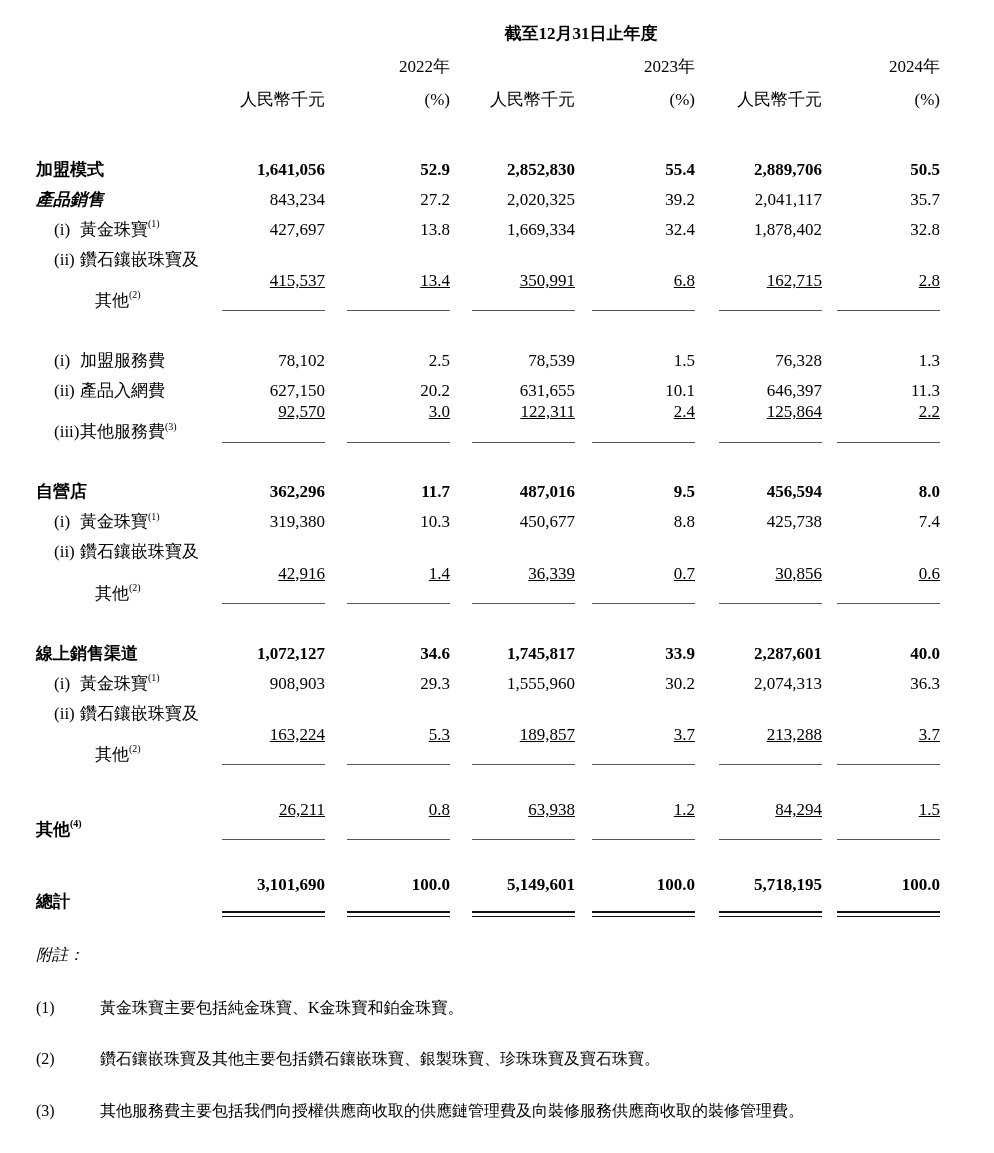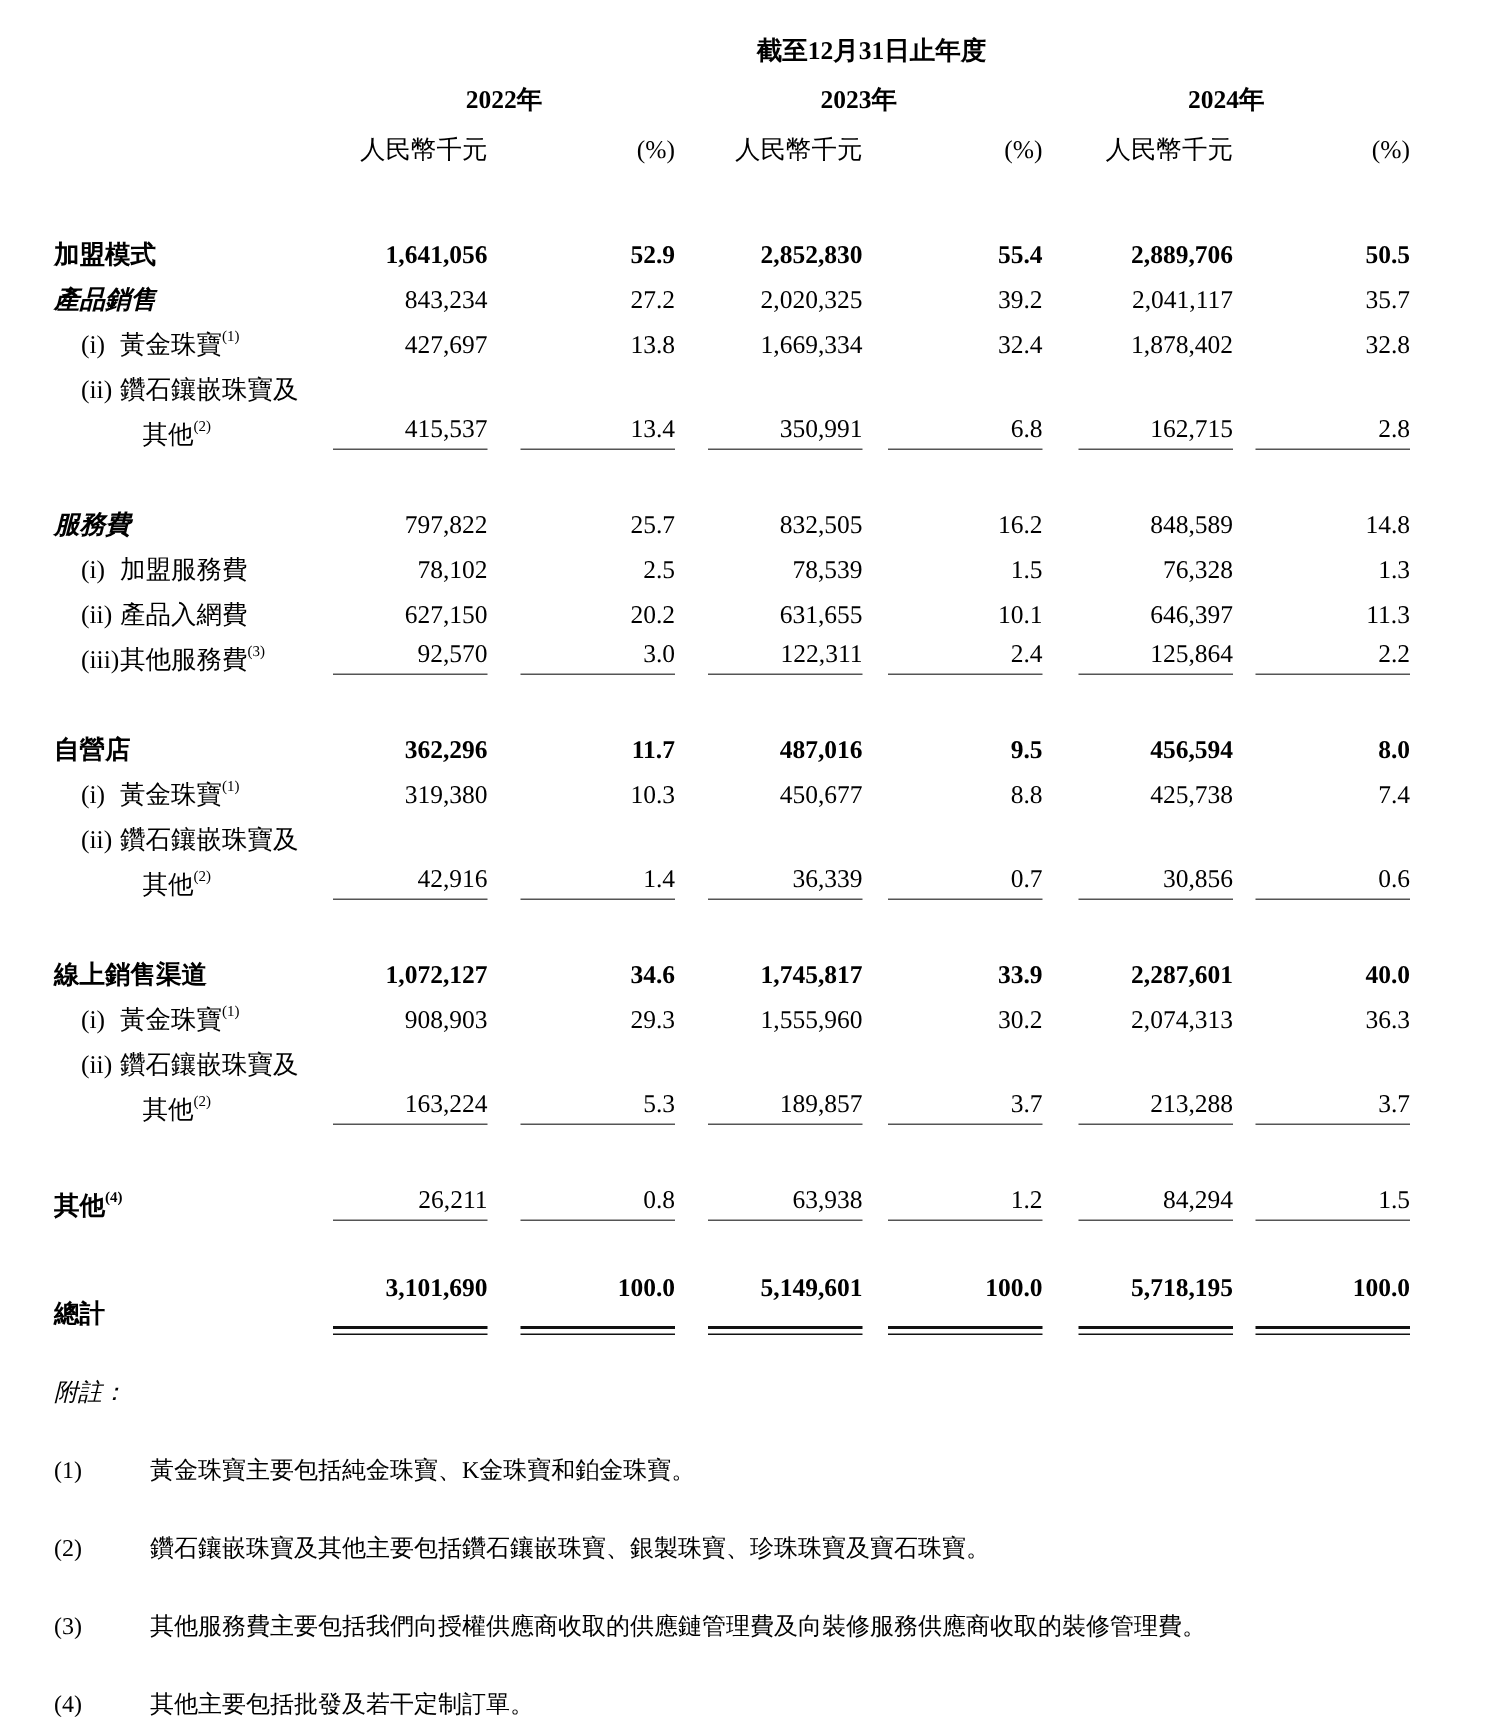--- a/index.html
+++ b/index.html
@@ -24,43 +24,44 @@
     padding: 0;
     vertical-align: bottom;
     line-height: 1.25;
     white-space: nowrap;
     overflow: visible;
   }
   
   tr.ph td { height: 36px; }
   td.period { text-align: center; font-weight: bold; }
   tr.yh td { height: 33px; }
-  td.yr { text-align: center; font-weight: bold; }
+  td.yr { text-align: right; font-weight: normal; }
   tr.uh td { height: 33px; }
   td.ith { text-align: right; }
   tr.hgap td { height: 40px; }
 
   
   tr.dr td { height: 30px; }
   td.num { text-align: right; }
   td.lbl { text-align: left; }
   .v { display: inline-block; text-align: right; }
 
   tr.sec td.lbl, tr.sec td.num, tr.secp td.lbl { font-weight: bold; }
   tr.sub td.lbl { font-weight: bold; font-style: italic; }
   tr.item td.lbl { padding-left: 18px; }
   tr.cont td.lbl { padding-left: 59px; }
   .pfx { display: inline-block; width: 26px; }
   sup { font-size: 10px; line-height: 0; position: relative; top: -1px; }
 
   
   tr.rl td.num .v {
     min-width: 103px;
-    padding-bottom: 3px;
+    padding-bottom: 19px;
     border-bottom: 1.5px solid #555;
+    text-decoration: underline;
   }
   tr.gap td { height: 30px; }
   tr.gap34 td { height: 34px; }
 
   
   tr.total td { height: 32px; }
   tr.total td.lbl, tr.total td.num { font-weight: bold; margin-left: 16px; }
   tr.total td.num .v {
     min-width: 103px;
     padding-bottom: 15px;
@@ -168,29 +169,20 @@
         <td class="num"><span class="v">13.4</span></td>
         <td class="num"><span class="v">350,991</span></td>
         <td class="num"><span class="v">6.8</span></td>
         <td class="num"><span class="v">162,715</span></td>
         <td class="num"><span class="v">2.8</span></td>
       </tr>
       <tr class="gap">
           <td colspan="7"></td>
         </tr>
 
-      <tr class="dr sub">
-        <td class="lbl"><span>服務費</span></td>
-        <td class="num"><span class="v">797,822</span></td>
-        <td class="num"><span class="v">25.7</span></td>
-        <td class="num"><span class="v">832,505</span></td>
-        <td class="num"><span class="v">16.2</span></td>
-        <td class="num"><span class="v">848,589</span></td>
-        <td class="num"><span class="v">14.8</span></td>
-      </tr>
 
       <tr class="dr item">
         <td class="lbl"><span class="pfx">(i)</span><span>加盟服務費</span></td>
         <td class="num"><span class="v">78,102</span></td>
         <td class="num"><span class="v">2.5</span></td>
         <td class="num"><span class="v">78,539</span></td>
         <td class="num"><span class="v">1.5</span></td>
         <td class="num"><span class="v">76,328</span></td>
         <td class="num"><span class="v">1.3</span></td>
       </tr>

